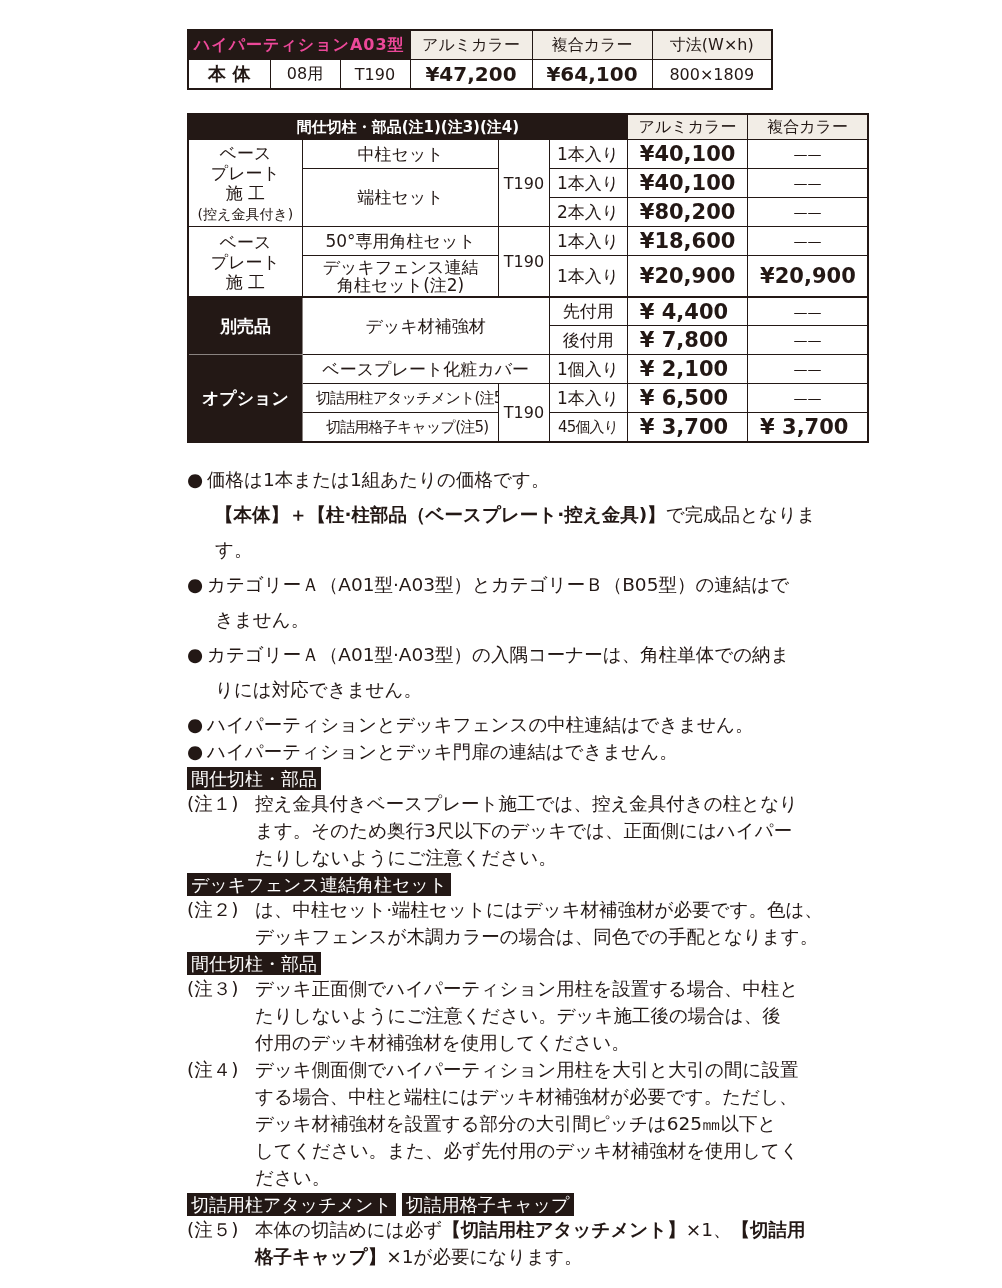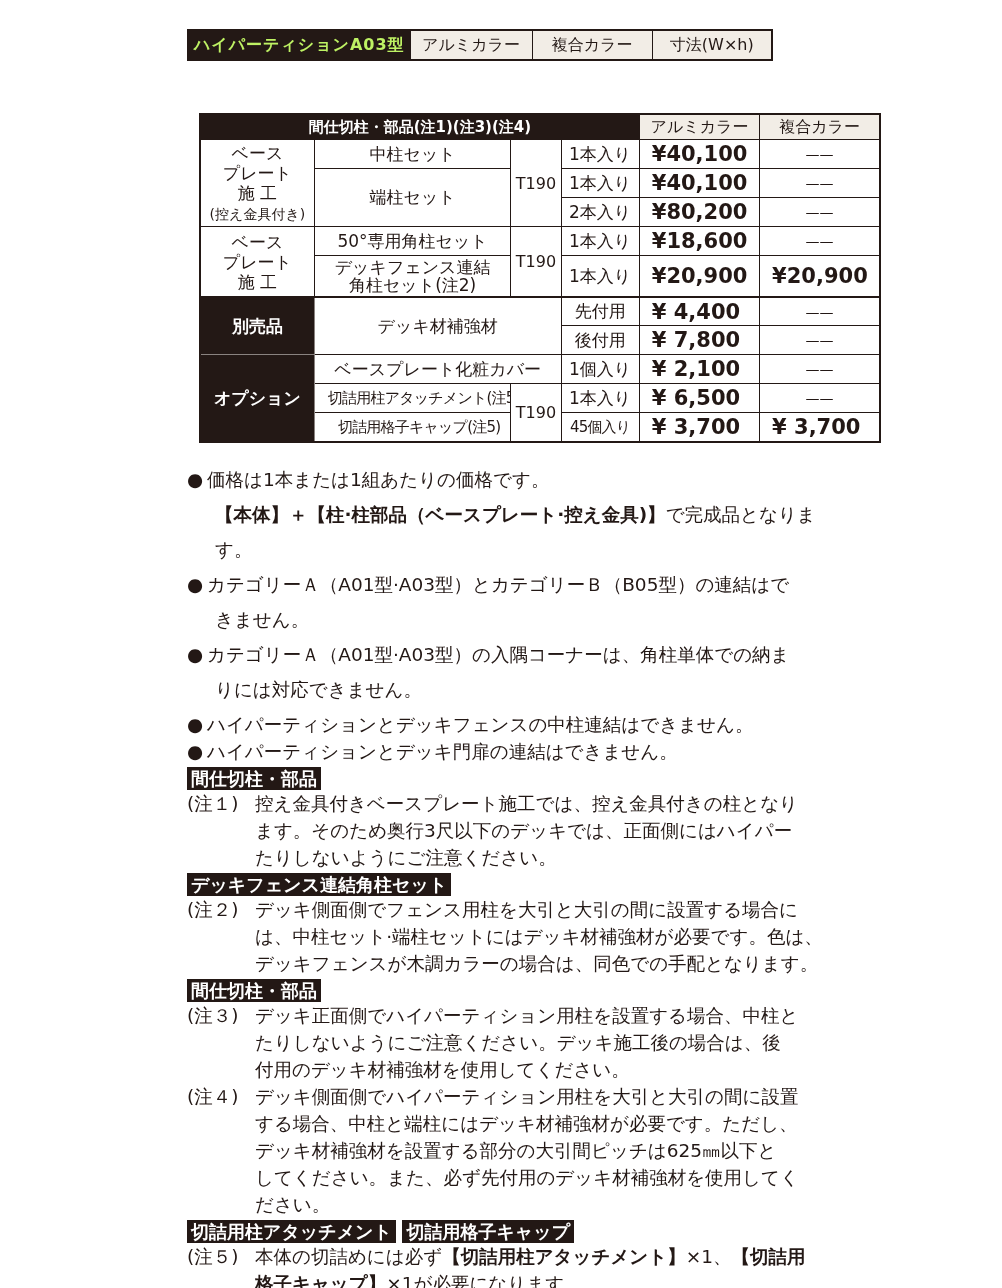--- a/index.html
+++ b/index.html
@@ -5,48 +5,48 @@
   html, body { margin: 0; padding: 0; background: #ffffff; }
   body { width: 1002px; height: 1288px; position: relative; overflow: hidden;
          font-family: "DejaVu Sans", "Liberation Sans", sans-serif; color: #231815; }
 
   table { border-collapse: collapse; position: absolute; table-layout: fixed; }
   td { border: 1px solid #231815; text-align: center; vertical-align: middle; padding: 0; white-space: nowrap; overflow: hidden; }
 
   
   #t1 { left: 187px; top: 29px; width: 584px; border: 2px solid #231815; }
   #t1 td { height: 28px; font-size: 16px; }
-  #t1 .dark { background: #231815; color: #bef264; font-weight: bold; font-size: 16px; letter-spacing: -0.5px; }
+  #t1 .dark { background: #231815; color: #ec4899; font-weight: bold; font-size: 16px; letter-spacing: -0.5px; }
   #t1 .cream { background: #f2ede6; font-size: 16px; }
   #t1 .price { font-weight: bold; font-size: 20px; }
   #t1 .title { letter-spacing: 1px; }
 
   
-  #t2 { left: 199px; top: 113px; width: 682px; border: 2px solid #231815; }
+  #t2 { left: 187px; top: 113px; width: 682px; border: 2px solid #231815; }
   #t2 td { font-size: 17px; height: 27px; }
   #t2 .dark { background: #231815; color: #fff; font-weight: bold; }
   #t2 .darkcat { background: #231815; color: #fff; font-weight: bold; font-size: 17px; border-color: #8a8380; }
   #t2 .hdr { font-size: 15px; height: 24px; }
   #t2 .cream { background: #f2ede6; font-size: 16px; }
   #t2 .price { font-weight: bold; font-size: 21px; text-align: left; padding-left: 12px; }
   #t2 .dash { color: #231815; font-size: 14px; }
   #t2 .cat { font-size: 17px; line-height: 20px; }
   #t2 .cat small { font-size: 14px; }
   #t2 .sm { font-size: 15px; letter-spacing: -0.8px; text-align: center; padding-left: 13px; }
   #t2 .two { line-height: 18px; font-size: 17px; }
   #t2 .thick-top td { border-top: 2px solid #231815; }
 
   
   .notes { position: absolute; left: 187px; top: 466px; width: 690px; font-size: 18.5px; line-height: 27px; }
   .bullet { padding-left: 20px; text-indent: -20px; margin: 0; }
   .bullet .dot { display: inline-block; width: 20px; text-indent: 0; }
   .cont { padding-left: 20px; margin: 8px; }
   .b { font-weight: bold; }
   .tag { display: inline-block; background: #231815; color: #fff; font-size: 18px; line-height: 23px; padding: 0 4px; margin: 2px 0 0 0; }
-  .tagrow { margin: 0; height: 25px; font-weight: bold; }
+  .tagrow { margin: 0; height: 25px; }
   .note { position: relative; padding-left: 68px; margin: 0; }
   .note .lbl { position: absolute; left: 0; top: 0; }
 </style>
 </head>
 <body>
 
 <table id="t1">
   <colgroup>
     <col style="width:82px">
       <col style="width:70px">
@@ -54,20 +54,28 @@
     <col style="width:122px">
       <col style="width:120px">
       <col style="width:120px">
   </colgroup>
   <tbody>
       <tr>
     <td colspan="3" class="dark title">ハイパーティションA03型</td>
     <td class="cream">アルミカラー</td>
     <td class="cream">複合カラー</td>
     <td class="cream">寸法(W×h)</td>
+  </tr>
+  <tr>
+    <td style="font-size:18px;font-weight:bold;">本 体</td>
+    <td>08用</td>
+    <td>T190</td>
+    <td class="price">¥47,200</td>
+    <td class="price">¥64,100</td>
+    <td>800×1809</td>
   </tr>
 </tbody>
   </table>
 
 <table id="t2">
   <colgroup>
     <col style="width:114px">
       <col style="width:196px">
       <col style="width:50px">
     <col style="width:78px">
@@ -182,21 +190,20 @@
   <div class="note">
     <span class="lbl">(注１)</span>
     <div>控え金具付きベースプレート施工では、控え金具付きの柱となり</div>
     <div>ます。そのため奥行3尺以下のデッキでは、正面側にはハイパー</div>
     <div>たりしないようにご注意ください。</div>
   </div>
 
   <div class="tagrow"><span class="tag">デッキフェンス連結角柱セット</span></div>
   <div class="note">
     <span class="lbl">(注２)</span>
-    <div>デッキ側面側でフェンス用柱を大引と大引の間に設置する場合に</div>
     <div>は、中柱セット·端柱セットにはデッキ材補強材が必要です。色は、</div>
     <div>デッキフェンスが木調カラーの場合は、同色での手配となります。</div>
   </div>
 
   <div class="tagrow"><span class="tag">間仕切柱・部品</span></div>
   <div class="note">
     <span class="lbl">(注３)</span>
     <div>デッキ正面側でハイパーティション用柱を設置する場合、中柱と</div>
     <div>たりしないようにご注意ください。デッキ施工後の場合は、後</div>
     <div>付用のデッキ材補強材を使用してください。</div>

